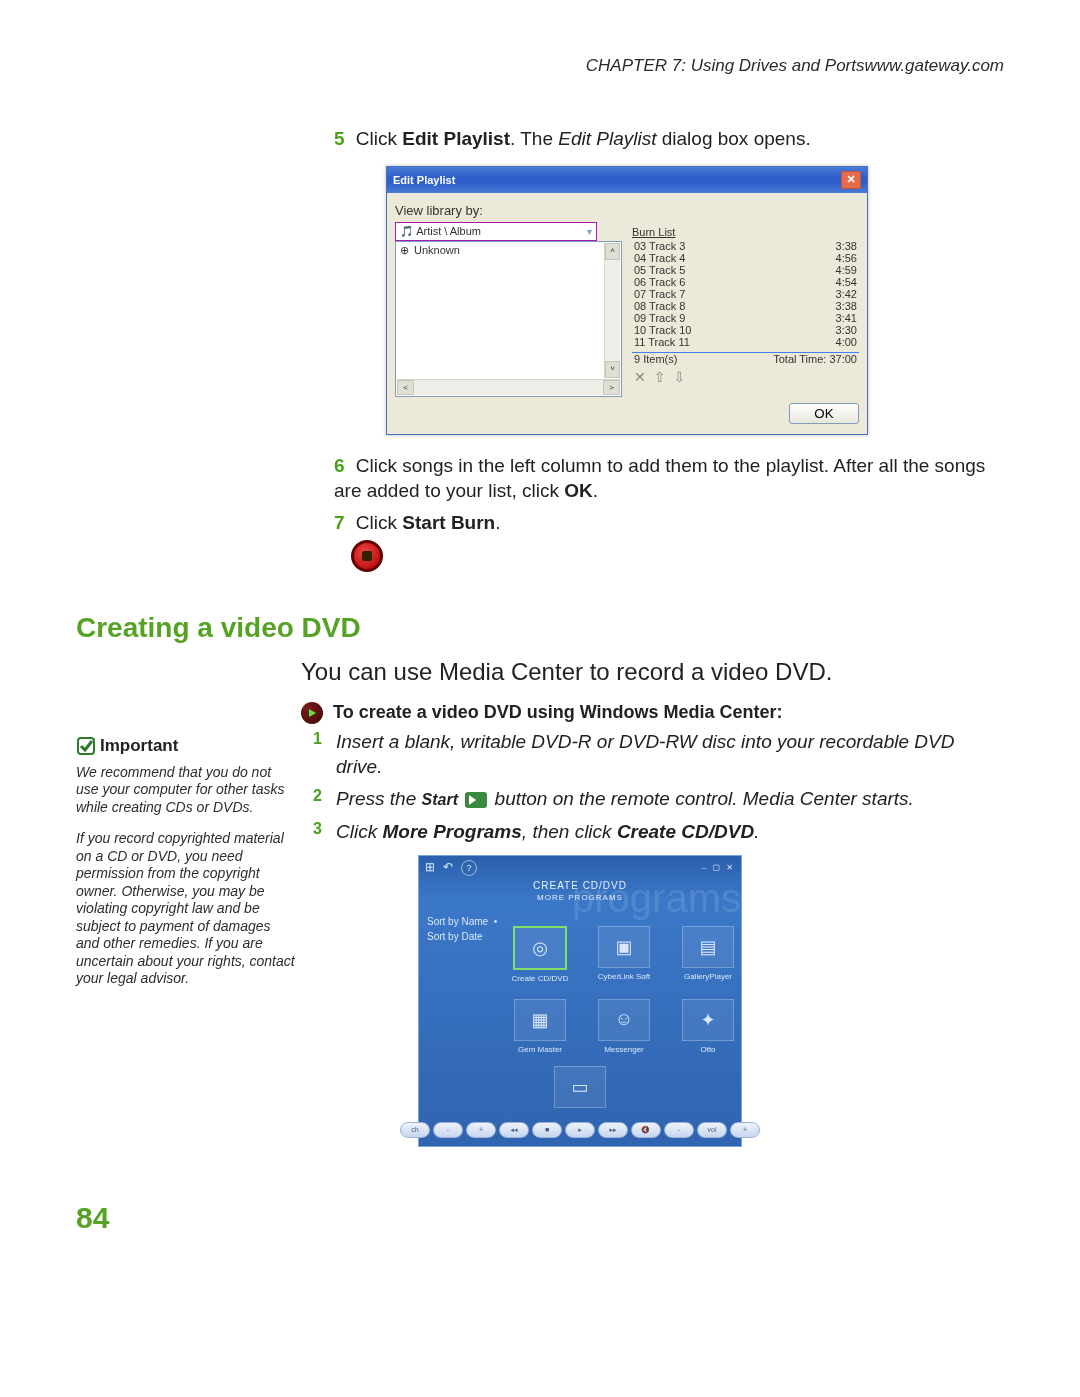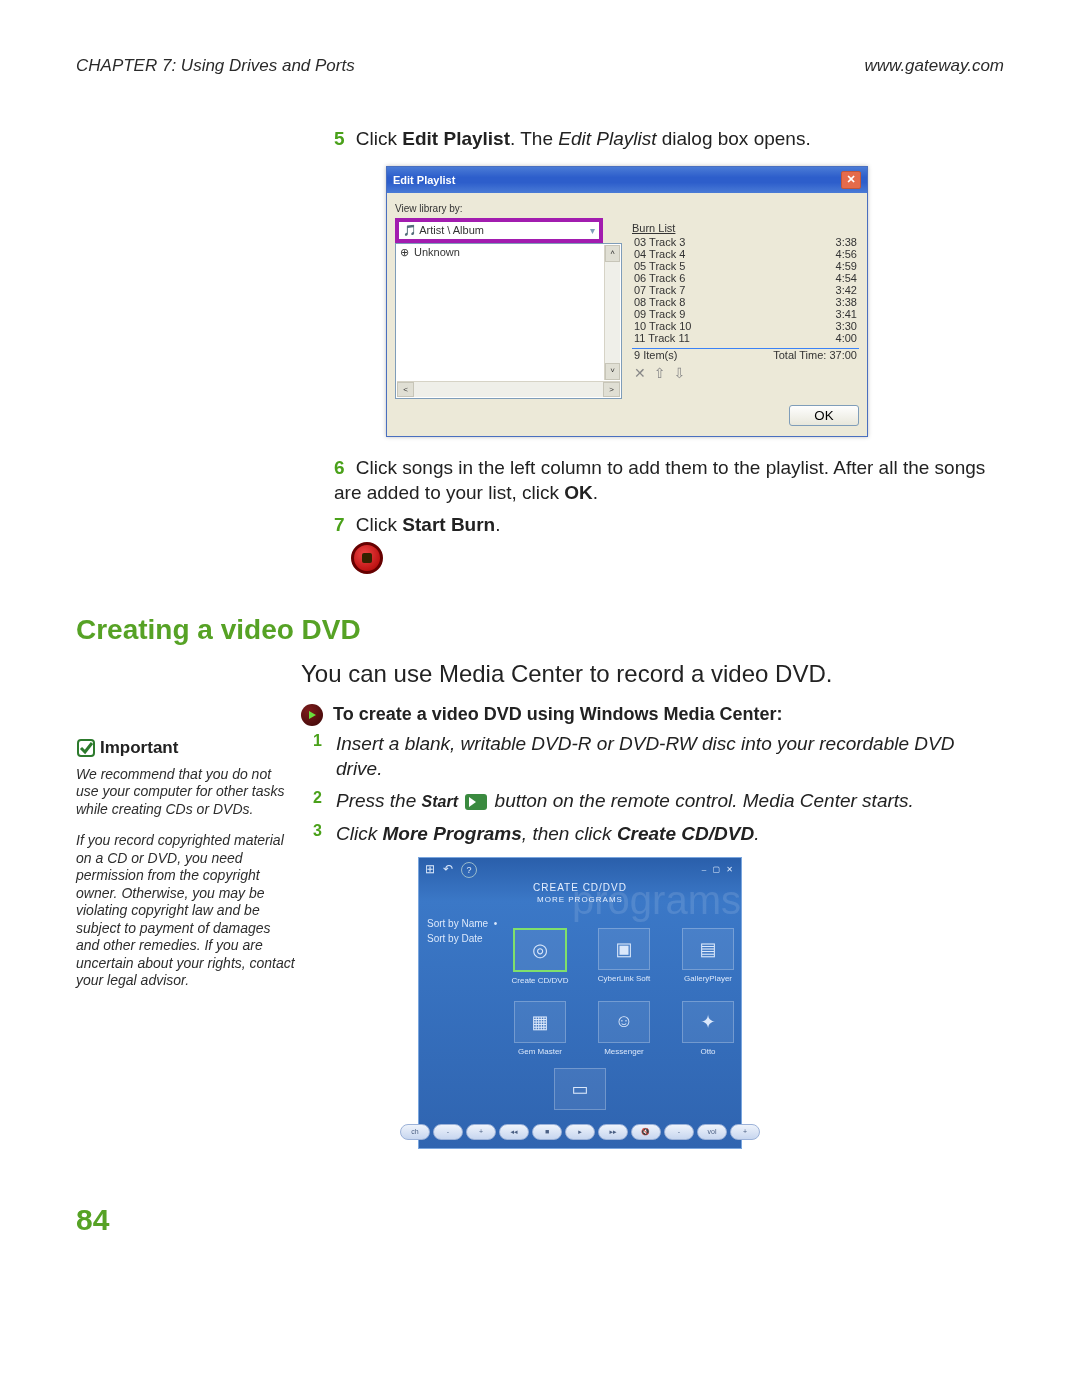--- a/index.html
+++ b/index.html
@@ -10,21 +10,21 @@
     width: 1080px;
     color: #222;
   }
   .page {
     padding: 56px 76px 40px 76px;
     box-sizing: border-box;
     width: 1080px;
   }
   .header-row {
     display: flex;
-    justify-content: space-between;
+    justify-content: flex-end;
     font-style: italic;
     color: #2a2a2a;
     font-size: 17px;
     margin-bottom: 50px;
   }
   .step-line {
     margin-left: 258px;
     font-size: 19px;
     line-height: 1.35;
   }
@@ -77,24 +77,24 @@
   }
   .info-icon {
     width: 22px; height: 22px;
     border: 1px solid #8aa7d0;
     border-radius: 3px;
     display: flex; align-items: center; justify-content: center;
     background: #fff;
   }
   .info-icon svg { width: 14px; height: 14px; }
   .info-text { flex: 1; font-size: 11px; line-height: 1.2; }
-  .view-label { font-size: 10px; margin: 2px 0 4px 0; }
+  .view-label { font-size: 13px; margin: 2px 0 4px 0; }
   .combo {
     display: flex; align-items: center; justify-content: space-between;
-    width: 192px; border: 4px solid #a21caf; background: #fff;
+    width: 192px; border: 1px solid #a21caf; background: #fff;
     padding: 2px 4px; cursor: pointer;
   }
   .combo .arrow { color: #7f9db9; font-size: 10px; }
   .two-cols { display: flex; gap: 10px; }
   .leftcol, .rightcol { flex: 1; }
   .listbox-wrap { position: relative; }
   .listbox {
     border: 1px solid #7f9db9;
     background: #fff;
     height: 150px;

